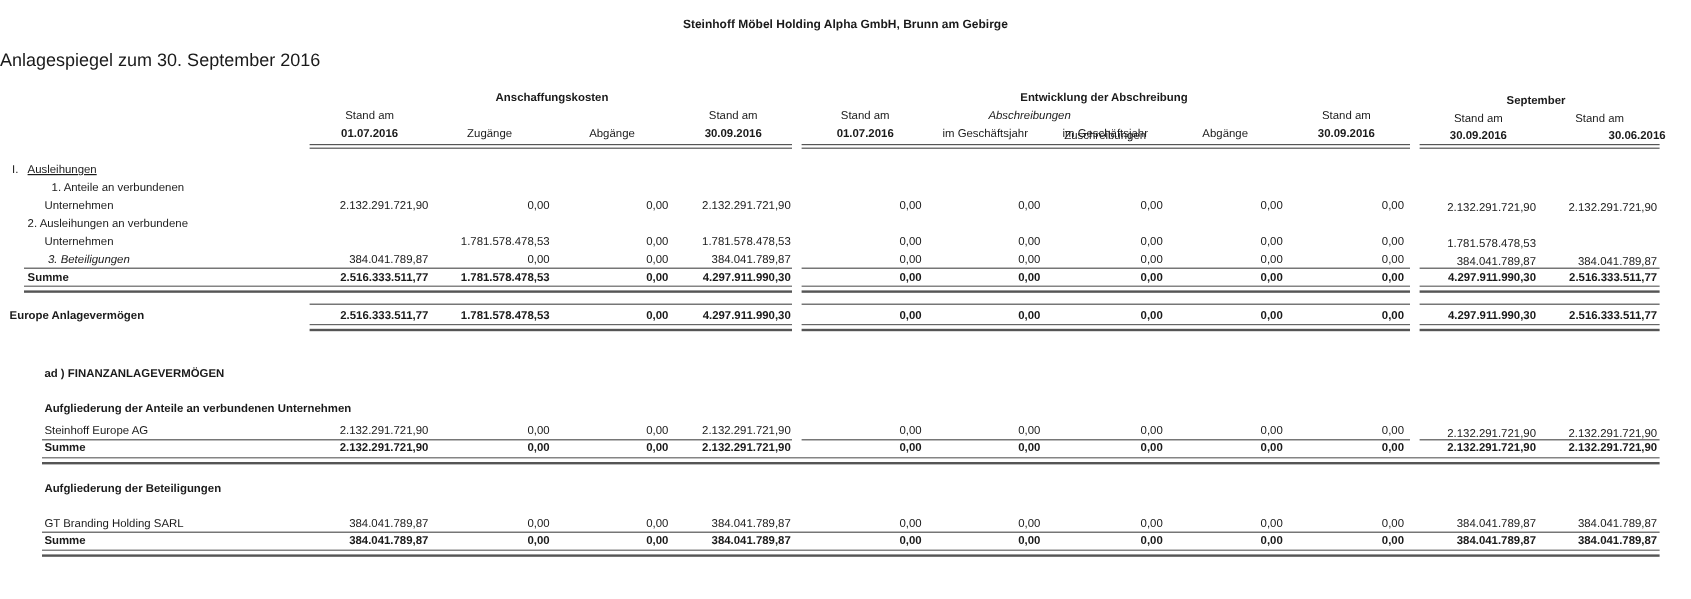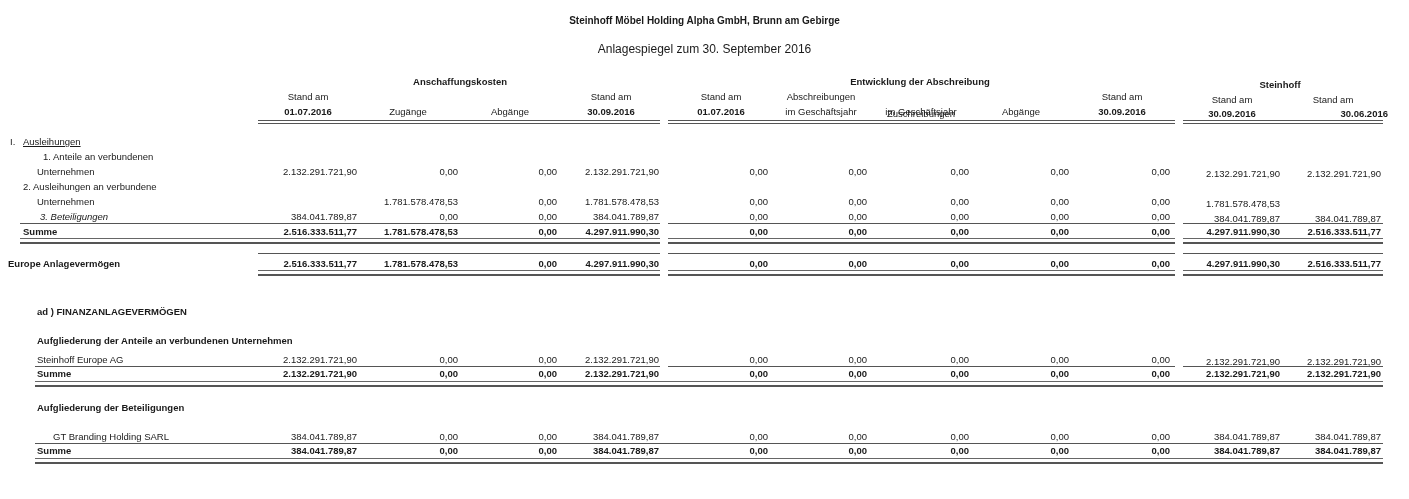--- a/index.html
+++ b/index.html
@@ -4,48 +4,48 @@
 <style>
   html, body { margin:0; padding:0; background:#ffffff; }
   body { width:1409px; height:499px; position:relative; overflow:hidden;
          font-family:"Liberation Sans", sans-serif; color:#1a1a1a; font-size:9.5px; }
   .abs { position:absolute; white-space:nowrap; }
   .c { text-align:center; }
   .r { text-align:right; }
   .b { font-weight:bold; }
   .u { text-decoration:underline; }
   .title1 { left:0; width:1409px; top:15px; text-align:center; font-size:10px; font-weight:bold; }
-  .title2 { left:0; width:1409px; top:42px; text-align:center; font-size:12px; }
+  .title2 { left:0; width:1409px; top:42px; font-size:15px; }
   .line { position:absolute; height:0; border-top:1px solid #555; }
   .line2 { position:absolute; height:2px; border-top:1px solid #555; border-bottom:1px solid #555; }
   .line3 { position:absolute; height:3px; border-top:1px solid #666; border-bottom:2px solid #555; }
 </style>
 </head>
 <body>
 
 <div>
   <div class="abs title1">Steinhoff Möbel Holding Alpha GmbH, Brunn am Gebirge</div>
   <div class="abs title2">Anlagespiegel zum 30. September 2016</div>
 
   <div class="abs c b" style="left:380px;width:160px;top:76px;">Anschaffungskosten</div>
   <div class="abs c b" style="left:820px;width:200px;top:76px;">Entwicklung der Abschreibung</div>
-  <div class="abs c b" style="left:1230px;width:100px;top:79px;">Steinhoff</div>
+  <div class="abs c b" style="left:1230px;width:100px;top:79px;">September</div>
 
   <div id="col-headers">
       <div class="abs c" style="left: 253px; width: 110px; top: 91px;">Stand am</div>
       <div class="abs c b" style="left: 253px; width: 110px; top: 106px;">01.07.2016</div>
       <div class="abs c" style="left: 353px; width: 110px; top: 91px;"></div>
       <div class="abs c" style="left: 353px; width: 110px; top: 106px;">Zugänge</div>
       <div class="abs c" style="left: 455px; width: 110px; top: 91px;"></div>
       <div class="abs c" style="left: 455px; width: 110px; top: 106px;">Abgänge</div>
       <div class="abs c" style="left: 556px; width: 110px; top: 91px;">Stand am</div>
       <div class="abs c b" style="left: 556px; width: 110px; top: 106px;">30.09.2016</div>
       <div class="abs c" style="left: 666px; width: 110px; top: 91px;">Stand am</div>
       <div class="abs c b" style="left: 666px; width: 110px; top: 106px;">01.07.2016</div>
-      <div class="abs c" style="left: 766px; width: 110px; top: 91px;">Abschreibungen</div>
+      <div class="abs c" style="left: 803px; width: 110px; top: 91px; font-style: italic;">Abschreibungen</div>
       <div class="abs c" style="left: 766px; width: 110px; top: 106px;">im Geschäftsjahr</div>
       <div class="abs c" style="left: 866px; width: 110px; top: 108px;">Zuschreibungen</div>
       <div class="abs c" style="left: 866px; width: 110px; top: 106px;">im Geschäftsjahr</div>
       <div class="abs c" style="left: 966px; width: 110px; top: 91px;"></div>
       <div class="abs c" style="left: 966px; width: 110px; top: 106px;">Abgänge</div>
       <div class="abs c" style="left: 1067px; width: 110px; top: 91px;">Stand am</div>
       <div class="abs c b" style="left: 1067px; width: 110px; top: 106px;">30.09.2016</div>
       <div class="abs c" style="left: 1177px; width: 110px; top: 94px;">Stand am</div>
       <div class="abs c b" style="left: 1177px; width: 110px; top: 108px;">30.09.2016</div>
       <div class="abs c" style="left: 1278px; width: 110px; top: 94px;">Stand am</div>
@@ -155,21 +155,21 @@
       <div class="abs r b" style="left: 559px; width: 100px; top: 368px;">2.132.291.721,90</div>
       <div class="abs r b" style="left: 668px; width: 100px; top: 368px;">0,00</div>
       <div class="abs r b" style="left: 767px; width: 100px; top: 368px;">0,00</div>
       <div class="abs r b" style="left: 869px; width: 100px; top: 368px;">0,00</div>
       <div class="abs r b" style="left: 979px; width: 90px; top: 368px;">0,00</div>
       <div class="abs r b" style="left: 1070px; width: 100px; top: 368px;">0,00</div>
       <div class="abs r b" style="left: 1180px; width: 100px; top: 368px;">2.132.291.721,90</div>
       <div class="abs r b" style="left: 1281px; width: 100px; top: 368px;">2.132.291.721,90</div>
       <div class="line3" style="left: 35px; width: 1348px; top: 381px;"></div>
       <div class="abs b" style="left: 37px; top: 402px;">Aufgliederung der Beteiligungen</div>
-      <div class="abs" style="left: 37px; top: 431px; margin-left: 16px;">GT Branding Holding SARL</div>
+      <div class="abs" style="left: 37px; top: 431px;">GT Branding Holding SARL</div>
       <div class="abs r" style="left: 257px; width: 100px; top: 431px;">384.041.789,87</div>
       <div class="abs r" style="left: 358px; width: 100px; top: 431px;">0,00</div>
       <div class="abs r" style="left: 467px; width: 90px; top: 431px;">0,00</div>
       <div class="abs r" style="left: 559px; width: 100px; top: 431px;">384.041.789,87</div>
       <div class="abs r" style="left: 668px; width: 100px; top: 431px;">0,00</div>
       <div class="abs r" style="left: 767px; width: 100px; top: 431px;">0,00</div>
       <div class="abs r" style="left: 869px; width: 100px; top: 431px;">0,00</div>
       <div class="abs r" style="left: 979px; width: 90px; top: 431px;">0,00</div>
       <div class="abs r" style="left: 1070px; width: 100px; top: 431px;">0,00</div>
       <div class="abs r" style="left: 1180px; width: 100px; top: 431px;">384.041.789,87</div>

